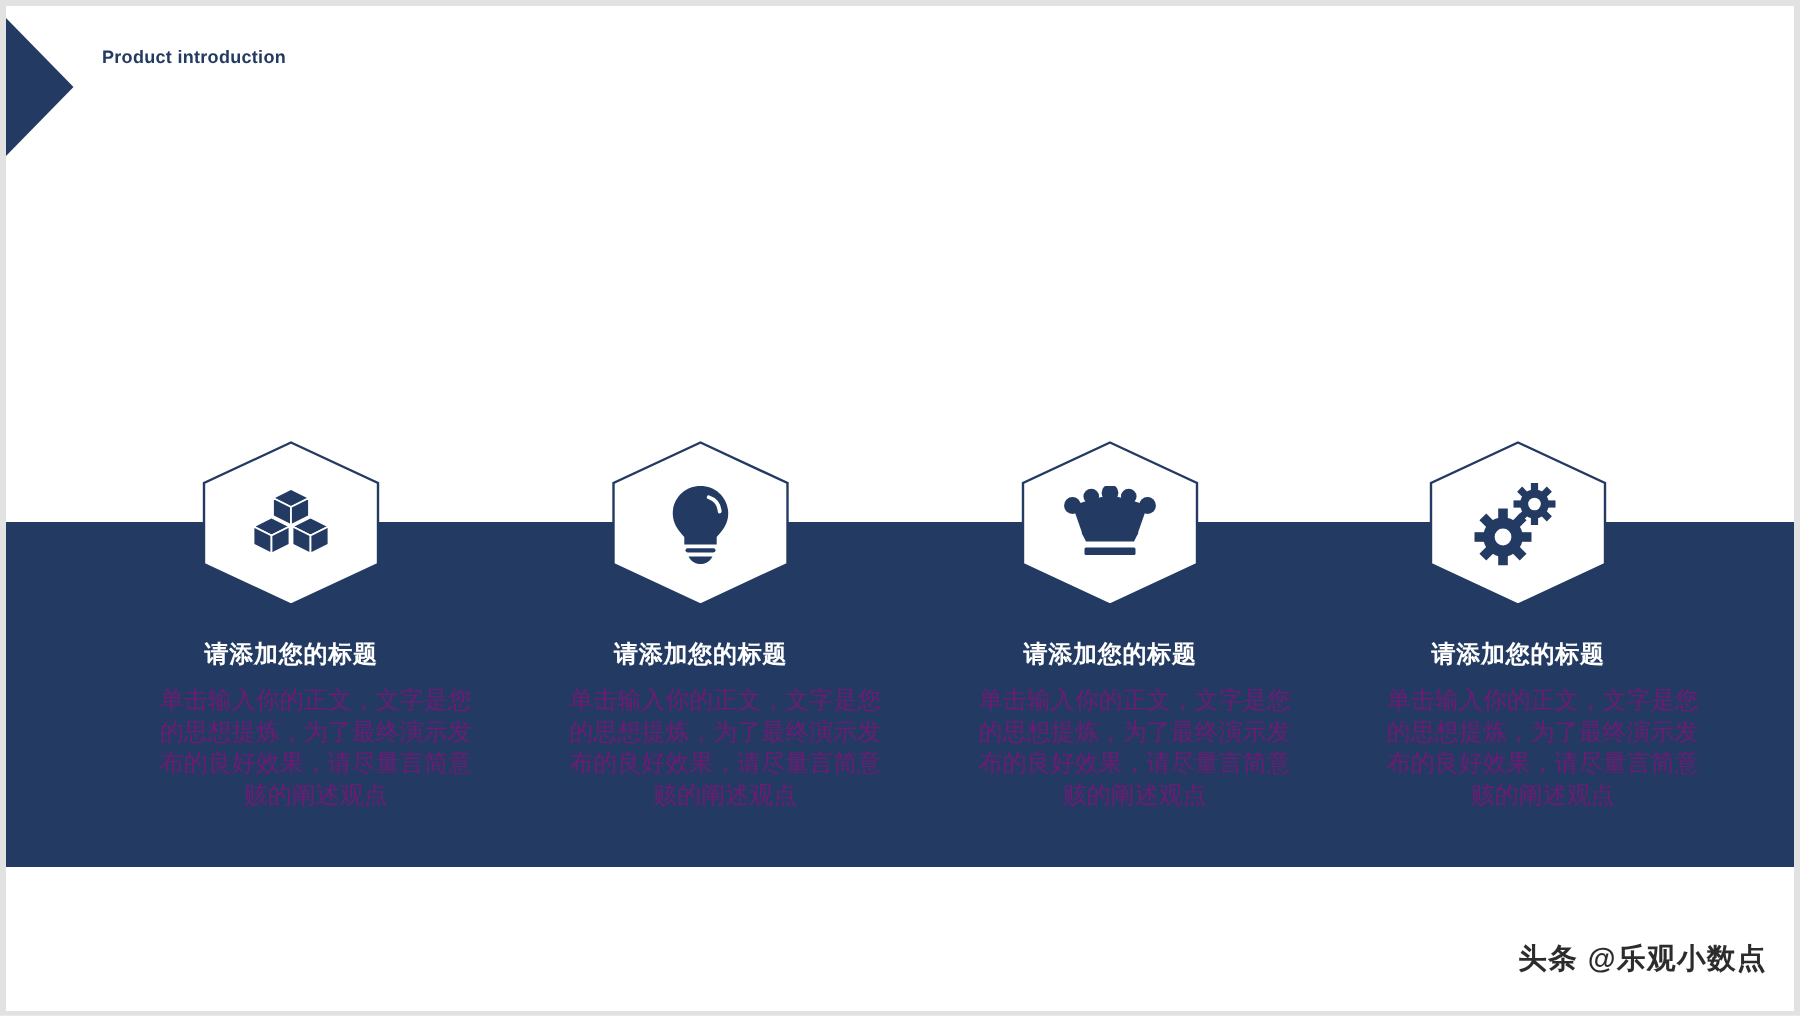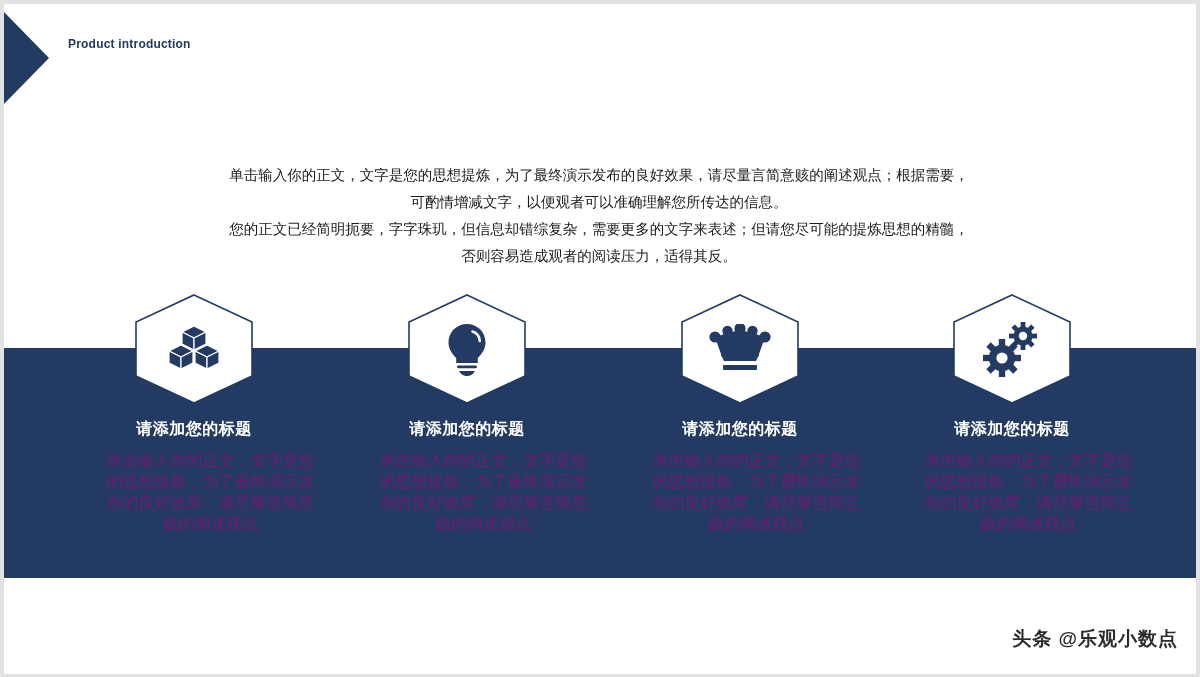--- a/index.html
+++ b/index.html
@@ -47,21 +47,21 @@
     letter-spacing: 1px;
     font-weight: 400;
   }
 
   #header-title-en {
     font-size: 12px;
     line-height: 16px;
     color: #233B63;
     font-weight: 600;
     letter-spacing: 0.2px;
-    margin-top: 6px;
+    margin-top: 0;
   }
 
   
   #intro {
     position: absolute;
     left: 180px;
     top: 158px;
     width: 830px;
     text-align: center;
     font-size: 14.5px;
@@ -105,21 +105,21 @@
     position: absolute;
     left: 0; top: 0;
     width: 122px;
     height: 112px;
     display: flex;
     align-items: center;
     justify-content: center;
   }
 
   .col-title {
-    margin-top: 14px;
+    margin-top: 21px;
     font-size: 16px;
     font-weight: bold;
     color: #ffffff;
     letter-spacing: 0.5px;
   }
 
   .col-desc {
     margin-top: 10px;
     font-size: 16px;
     line-height: 21px;
@@ -145,26 +145,20 @@
 <body>
 
 <div id="slide">
 
   <div id="header-arrow"></div>
 
   <div id="header-titles">
     <div id="header-title-en">Product introduction</div>
   </div>
 
-  <div id="intro">
-    <p>单击输入你的正文，文字是您的思想提炼，为了最终演示发布的良好效果，请尽量言简意赅的阐述观点；根据需要，</p>
-    <p>可酌情增减文字，以便观者可以准确理解您所传达的信息。</p>
-    <p>您的正文已经简明扼要，字字珠玑，但信息却错综复杂，需要更多的文字来表述；但请您尽可能的提炼思想的精髓，</p>
-    <p>否则容易造成观者的阅读压力，适得其反。</p>
-  </div>
 
   <div id="blue-band"></div>
 
   <div class="column" id="col-0">
     <div class="hex-wrap">
       <svg width="122" height="112" viewBox="0 0 122 112">
         <polygon points="61,2 119,29 119,83 61,110 3,83 3,29" fill="#ffffff" stroke="#233B63" stroke-width="1.6"></polygon>
       </svg>
       <div class="hex-icon">
         <svg width="56" height="52" viewBox="0 0 56 52">

